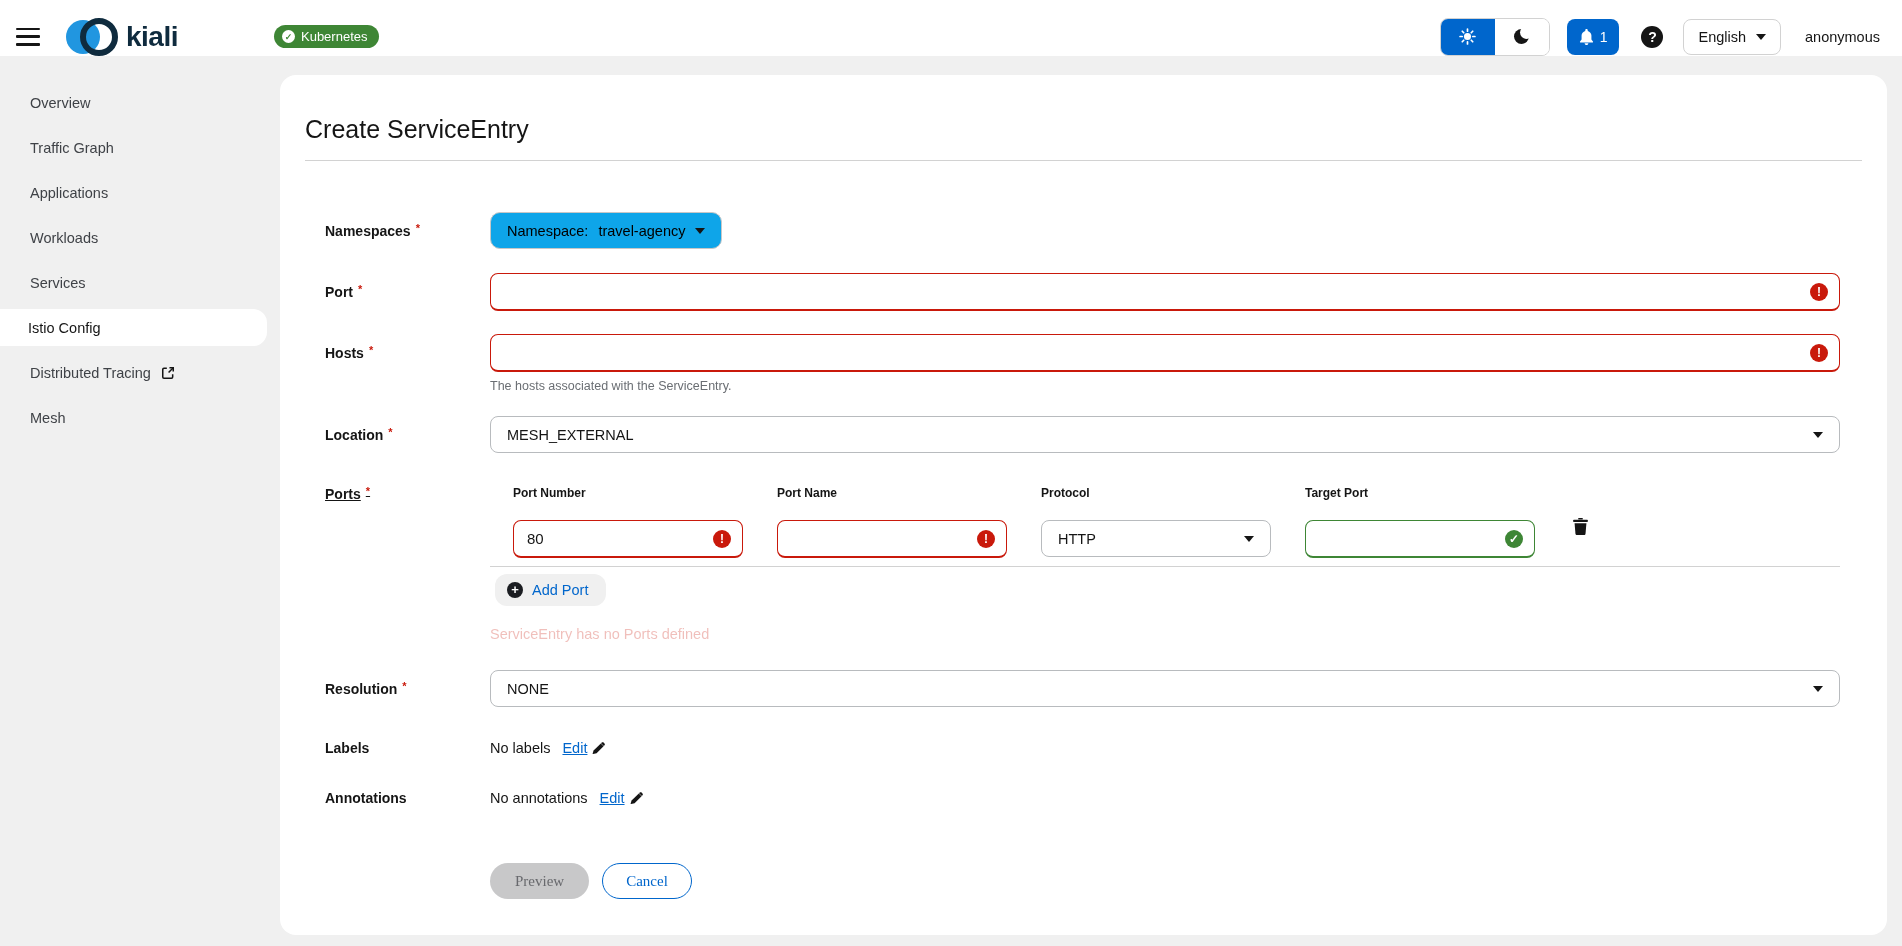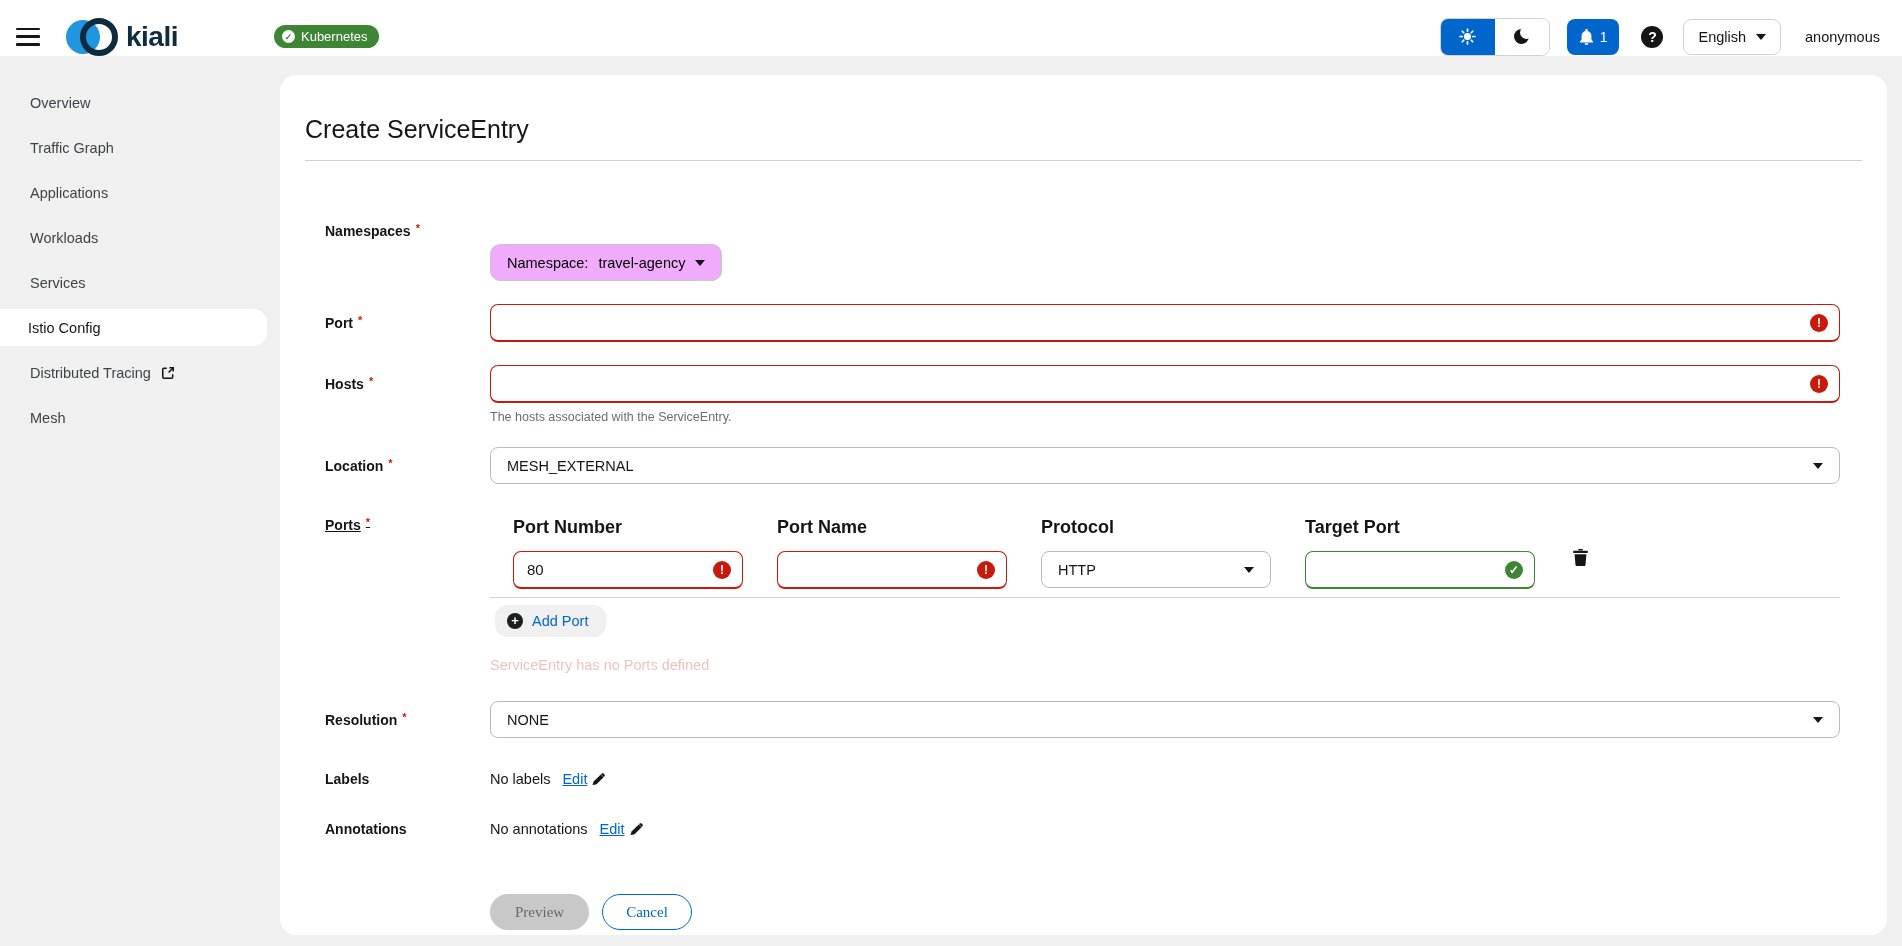--- a/index.html
+++ b/index.html
@@ -60,22 +60,22 @@
 
   
   .form { margin-top:51px; padding-right:22px; }
   .frow { display:flex; align-items:flex-start; margin-bottom:23px; }
   .flabel { width:185px; padding-left:20px; flex:none; font-size:14px; font-weight:bold;
     color:#151515; display:flex; align-items:center; height:38px; }
   .flabel .req { color:#c9190b; font-size:11px; margin-left:5px; margin-top:-6px; }
   .fcontent { flex:1; min-width:0; }
 
   .menu-toggle { height:37px; display:inline-flex; align-items:center; gap:10px;
-    border:1px solid #c7c7c7; border-radius:10px; background:#f0abfc; padding:0 16px;
-    font-size:14.5px; cursor:pointer;margin-top:32px; }
+    border:1px solid #c7c7c7; border-radius:10px; background:#0ea5e9; padding:0 16px;
+    font-size:14.5px; cursor:pointer; }
   .menu-toggle .caret { border-top-width:6px; }
 
   .input-wrap { position:relative; }
   .text-input { width:100%; height:38px; border:1px solid #b8bbbe; border-radius:8px;
     padding:0 40px 0 13px; font-size:15px; font-family:inherit; color:#151515; background:#fff; }
   .text-input.error { border-color:#c9190b; border-bottom-width:2px; }
   .text-input.success { border-color:#3e8635; border-bottom-width:2px; }
   .state-icon { position:absolute; right:12px; top:50%; transform:translateY(-50%);
     width:18px; height:18px; border-radius:50%; color:#fff; font-size:12px; font-weight:bold;
     display:flex; align-items:center; justify-content:center; }
@@ -84,21 +84,21 @@
   .helper { font-size:12.5px; color:#6a6e73; margin-top:7px; }
 
   .select-control { height:37px; width:100%; display:flex; align-items:center; background:#fff;
     border:1px solid #b8bbbe; border-radius:8px; padding:0 16px; font-size:14.5px; cursor:pointer;}
   .select-control .caret { margin-left:auto; }
 
   
   .ports-block { }
   .ports-grid { display:flex; gap:34px; padding-left:23px; align-items:flex-start; }
   .pcol { width:230px; flex:none; }
-  .phead { font-size:18px; font-weight:bold; color:#151515; height:16px; }
+  .phead { font-size:12px; font-weight:bold; color:#151515; height:16px; }
   .pcontrol { margin-top:18px; }
   .pcol .text-input { padding-right:36px; }
   .trash-btn { background:none; border:none; cursor:pointer; margin-top:28px; padding:4px;
     display:flex; align-items:center; }
   .ports-divider { border:none; border-top:1px solid #d2d2d2; margin:8px 0 0 0; }
   .add-port-btn { margin:7px 0 0 5px; display:inline-flex; align-items:center; gap:9px;
     background:#f0f0f0; border:none; border-radius:12px; padding:8px 18px 8px 12px;
     font-size:14.5px; color:#0066cc; cursor:pointer; }
   .plus-circle { width:16px; height:16px; border-radius:50%; background:#1b1d21; color:#fff;
     font-size:13px; line-height:15px; text-align:center; font-weight:bold; }

